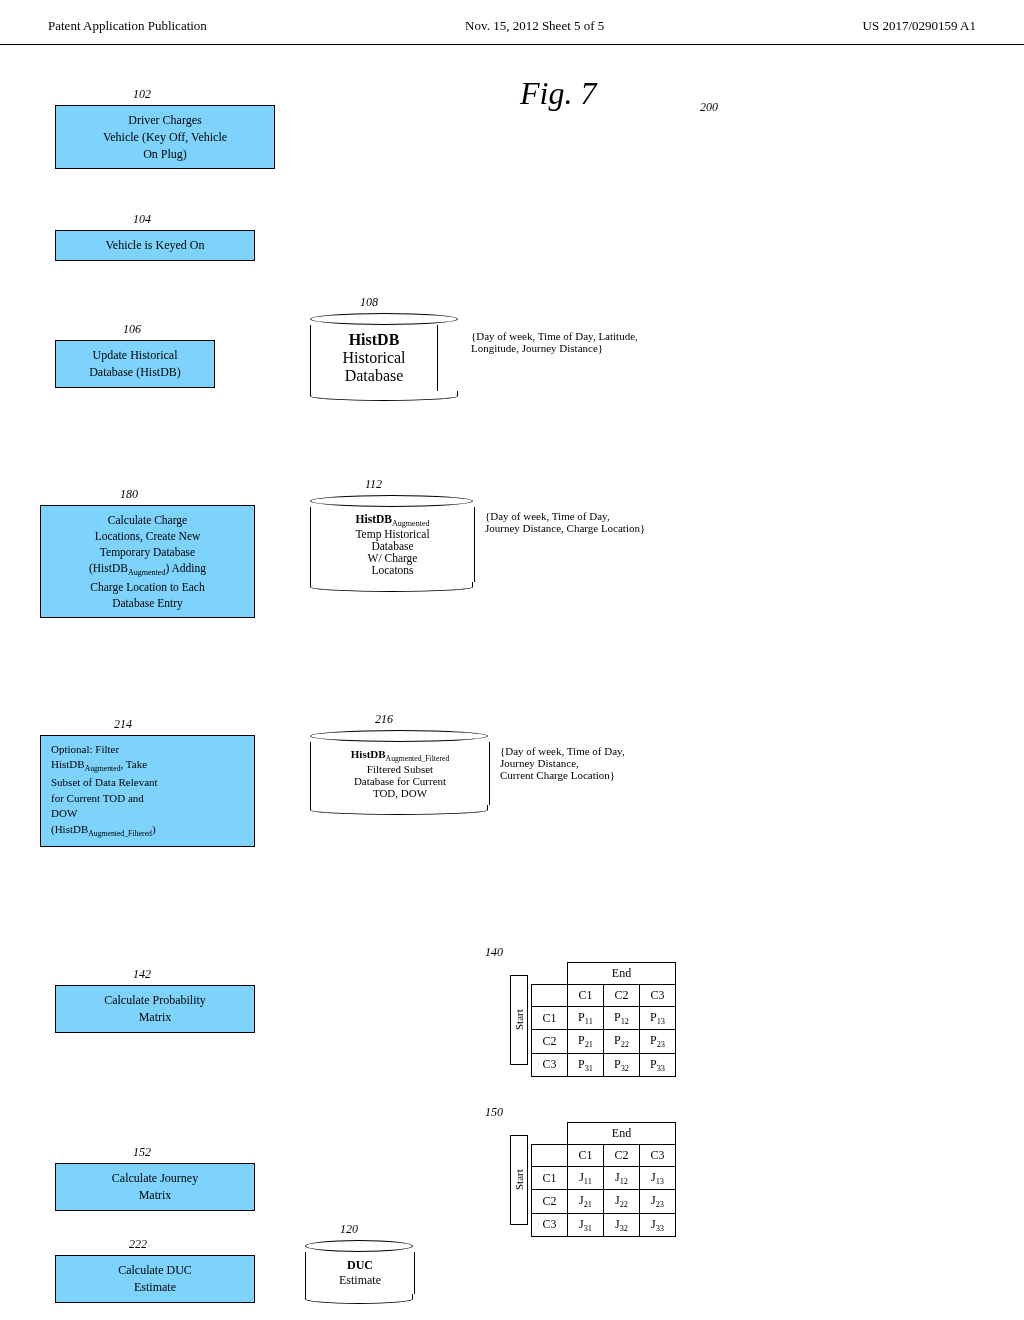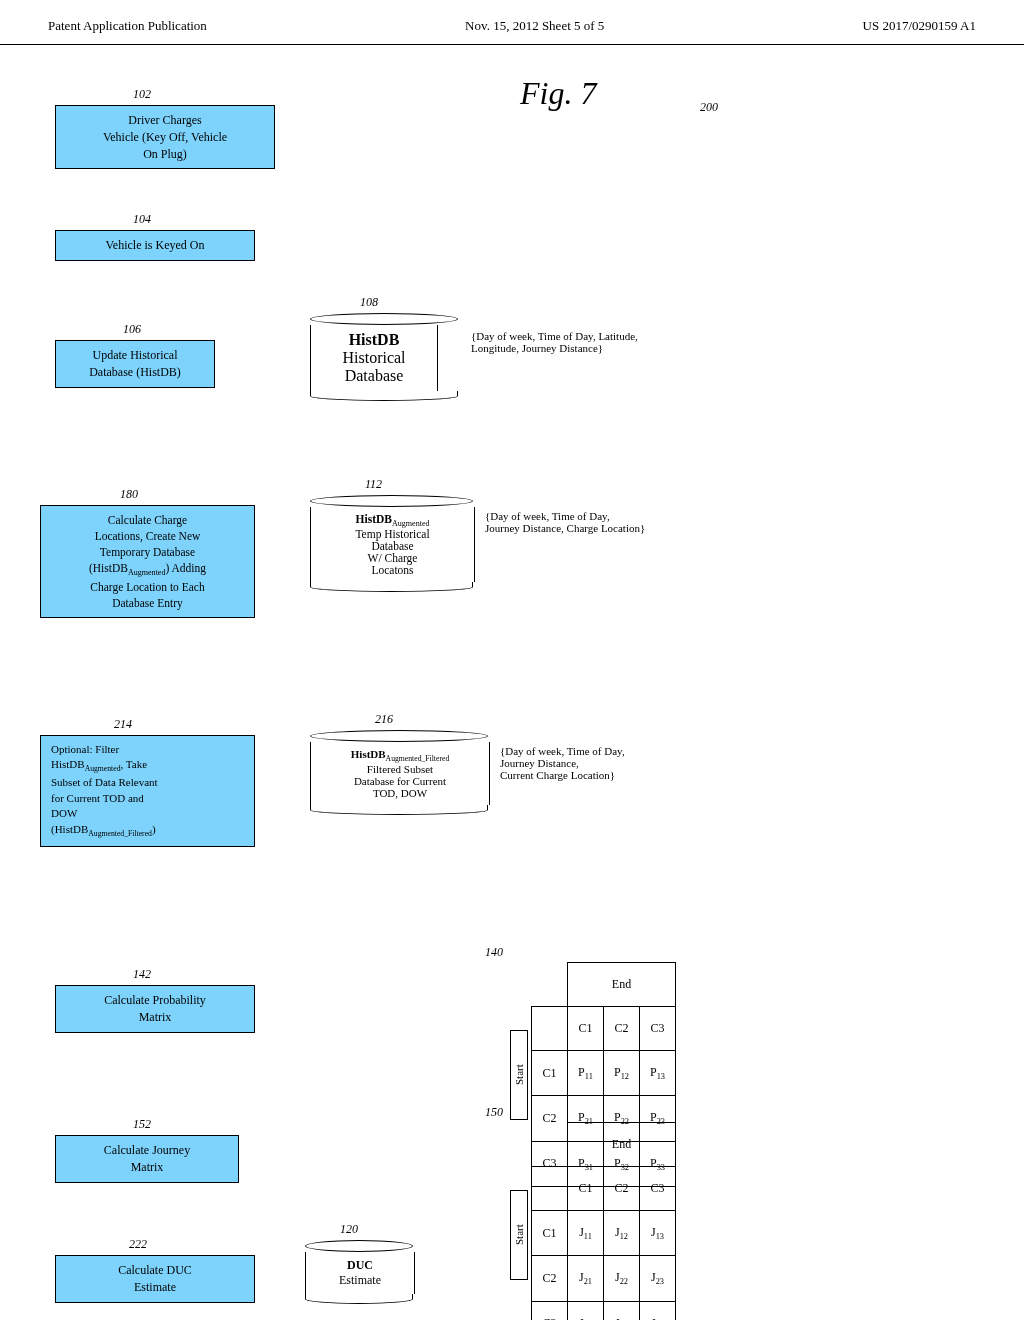--- a/index.html
+++ b/index.html
@@ -63,21 +63,21 @@
       font-size: 12px;
     }
 
     
     .prob-table {
       border-collapse: collapse;
       font-size: 12px;
     }
     .prob-table td, .prob-table th {
       border: 1px solid #000;
-      padding: 14px 8px;
+      padding: 3px 8px;
       text-align: center;
       min-width: 36px;
     }
 
     
     .fig-label {
       font-family: 'Brush Script MT', cursive, serif;
       font-size: 32px;
       font-style: italic;
     }
@@ -145,21 +145,21 @@
     <div style="position:absolute; top:690px; left:40px; width:215px;">
       <div class="ref-num" style="position:absolute; top:-18px; left:74px;">214</div>
       <div class="flow-box" style="font-size:11px; text-align:left; padding-left:10px;">Optional: Filter<br>HistDB<sub>Augmented</sub>, Take<br>Subset of Data Relevant<br>for Current TOD and<br>DOW<br>(HistDB<sub>Augmented_Filtered</sub>)</div>
     </div>
 
     <div style="position:absolute; top:940px; left:55px; width:200px;">
       <div class="ref-num" style="position:absolute; top:-18px; left:78px;">142</div>
       <div class="flow-box">Calculate Probability<br>Matrix</div>
     </div>
 
-    <div style="position:absolute; top:1090px; left:55px; width:184px;">
+    <div style="position:absolute; top:1118px; left:55px; width:200px;">
       <div class="ref-num" style="position:absolute; top:-18px; left:78px;">152</div>
       <div class="flow-box">Calculate Journey<br>Matrix</div>
     </div>
 
     <div style="position:absolute; top:1210px; left:55px; width:200px;">
       <div class="ref-num" style="position:absolute; top:-18px; left:74px;">222</div>
       <div class="flow-box">Calculate DUC<br>Estimate</div>
     </div>
 
     <div style="position:absolute; top:268px; left:310px; width:128px;">

